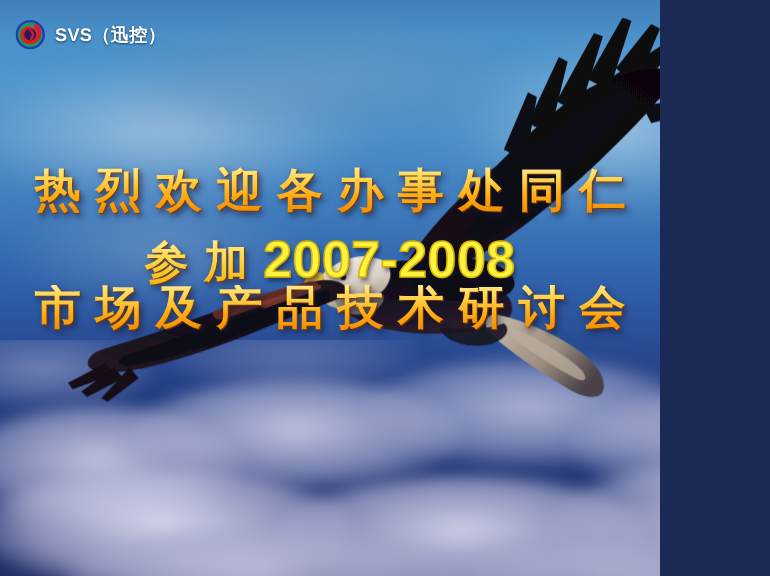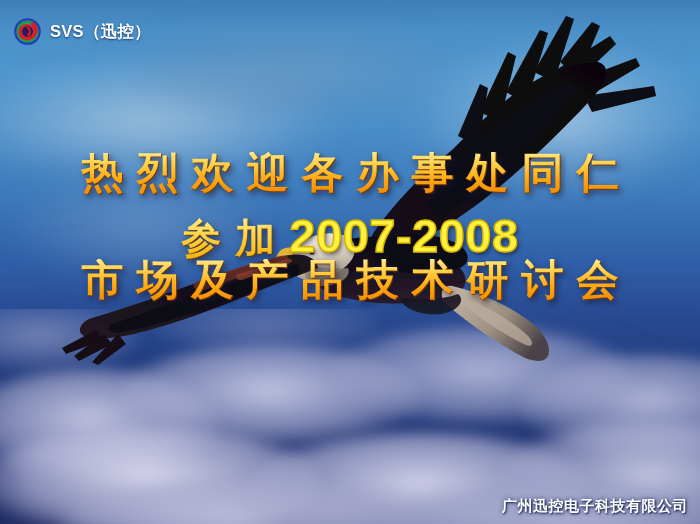--- a/index.html
+++ b/index.html
@@ -2,21 +2,21 @@
 <html><head>
 <meta charset="utf-8">
 <style>
   html, body {
     margin: 0;
     padding: 0;
     background: #1a2a55;
   }
   #slide {
     position: relative;
-    width: 700px;
+    width: 600px;
     height: 524px;
     overflow: hidden;
     font-family: "Liberation Sans", sans-serif;
     background: #0c4a6e;
   }
 
   
   .sky-base {
     position: absolute;
     inset: 0;
@@ -375,15 +375,14 @@
   <div class="titles">
     <div class="tline line-cn line-1">热烈欢迎各办事处同仁</div>
 
     <div class="tline line-2">
       <span class="cn2">参加</span><span class="yr">2007-2008</span>
     </div>
 
     <div class="tline line-cn line-3">市场及产品技术研讨会</div>
   </div>
 
-  <div class="footer">广州迅控电子科技有限公司</div>
 
 </div>
 
 </body></html>

